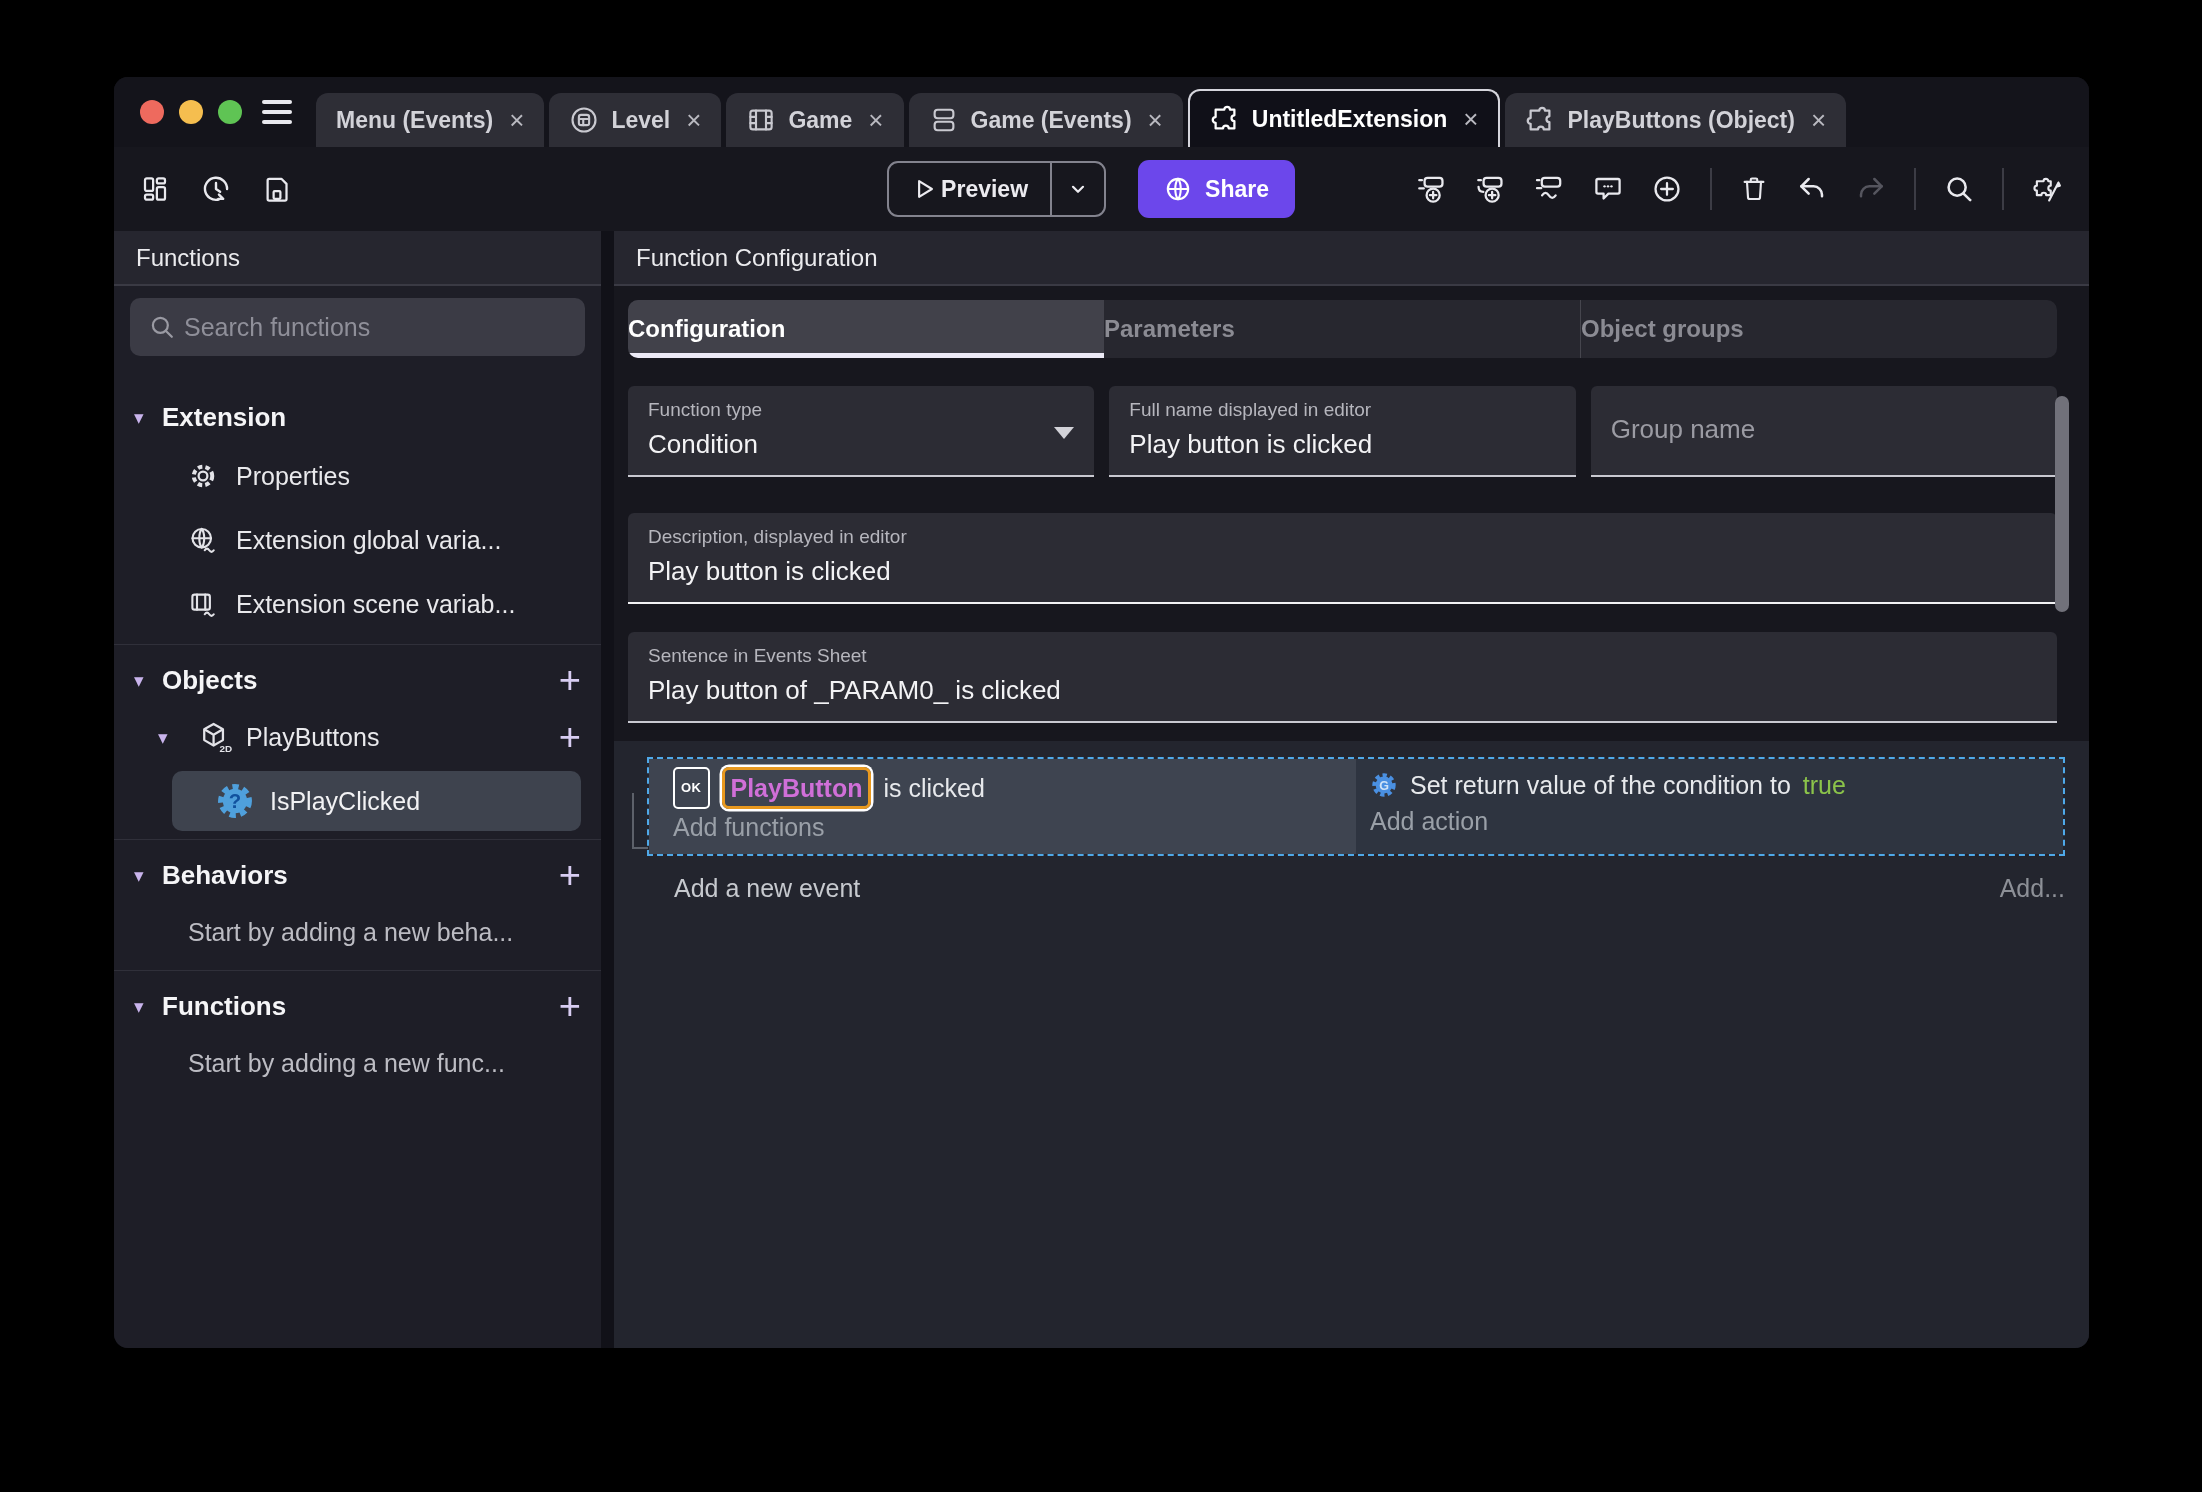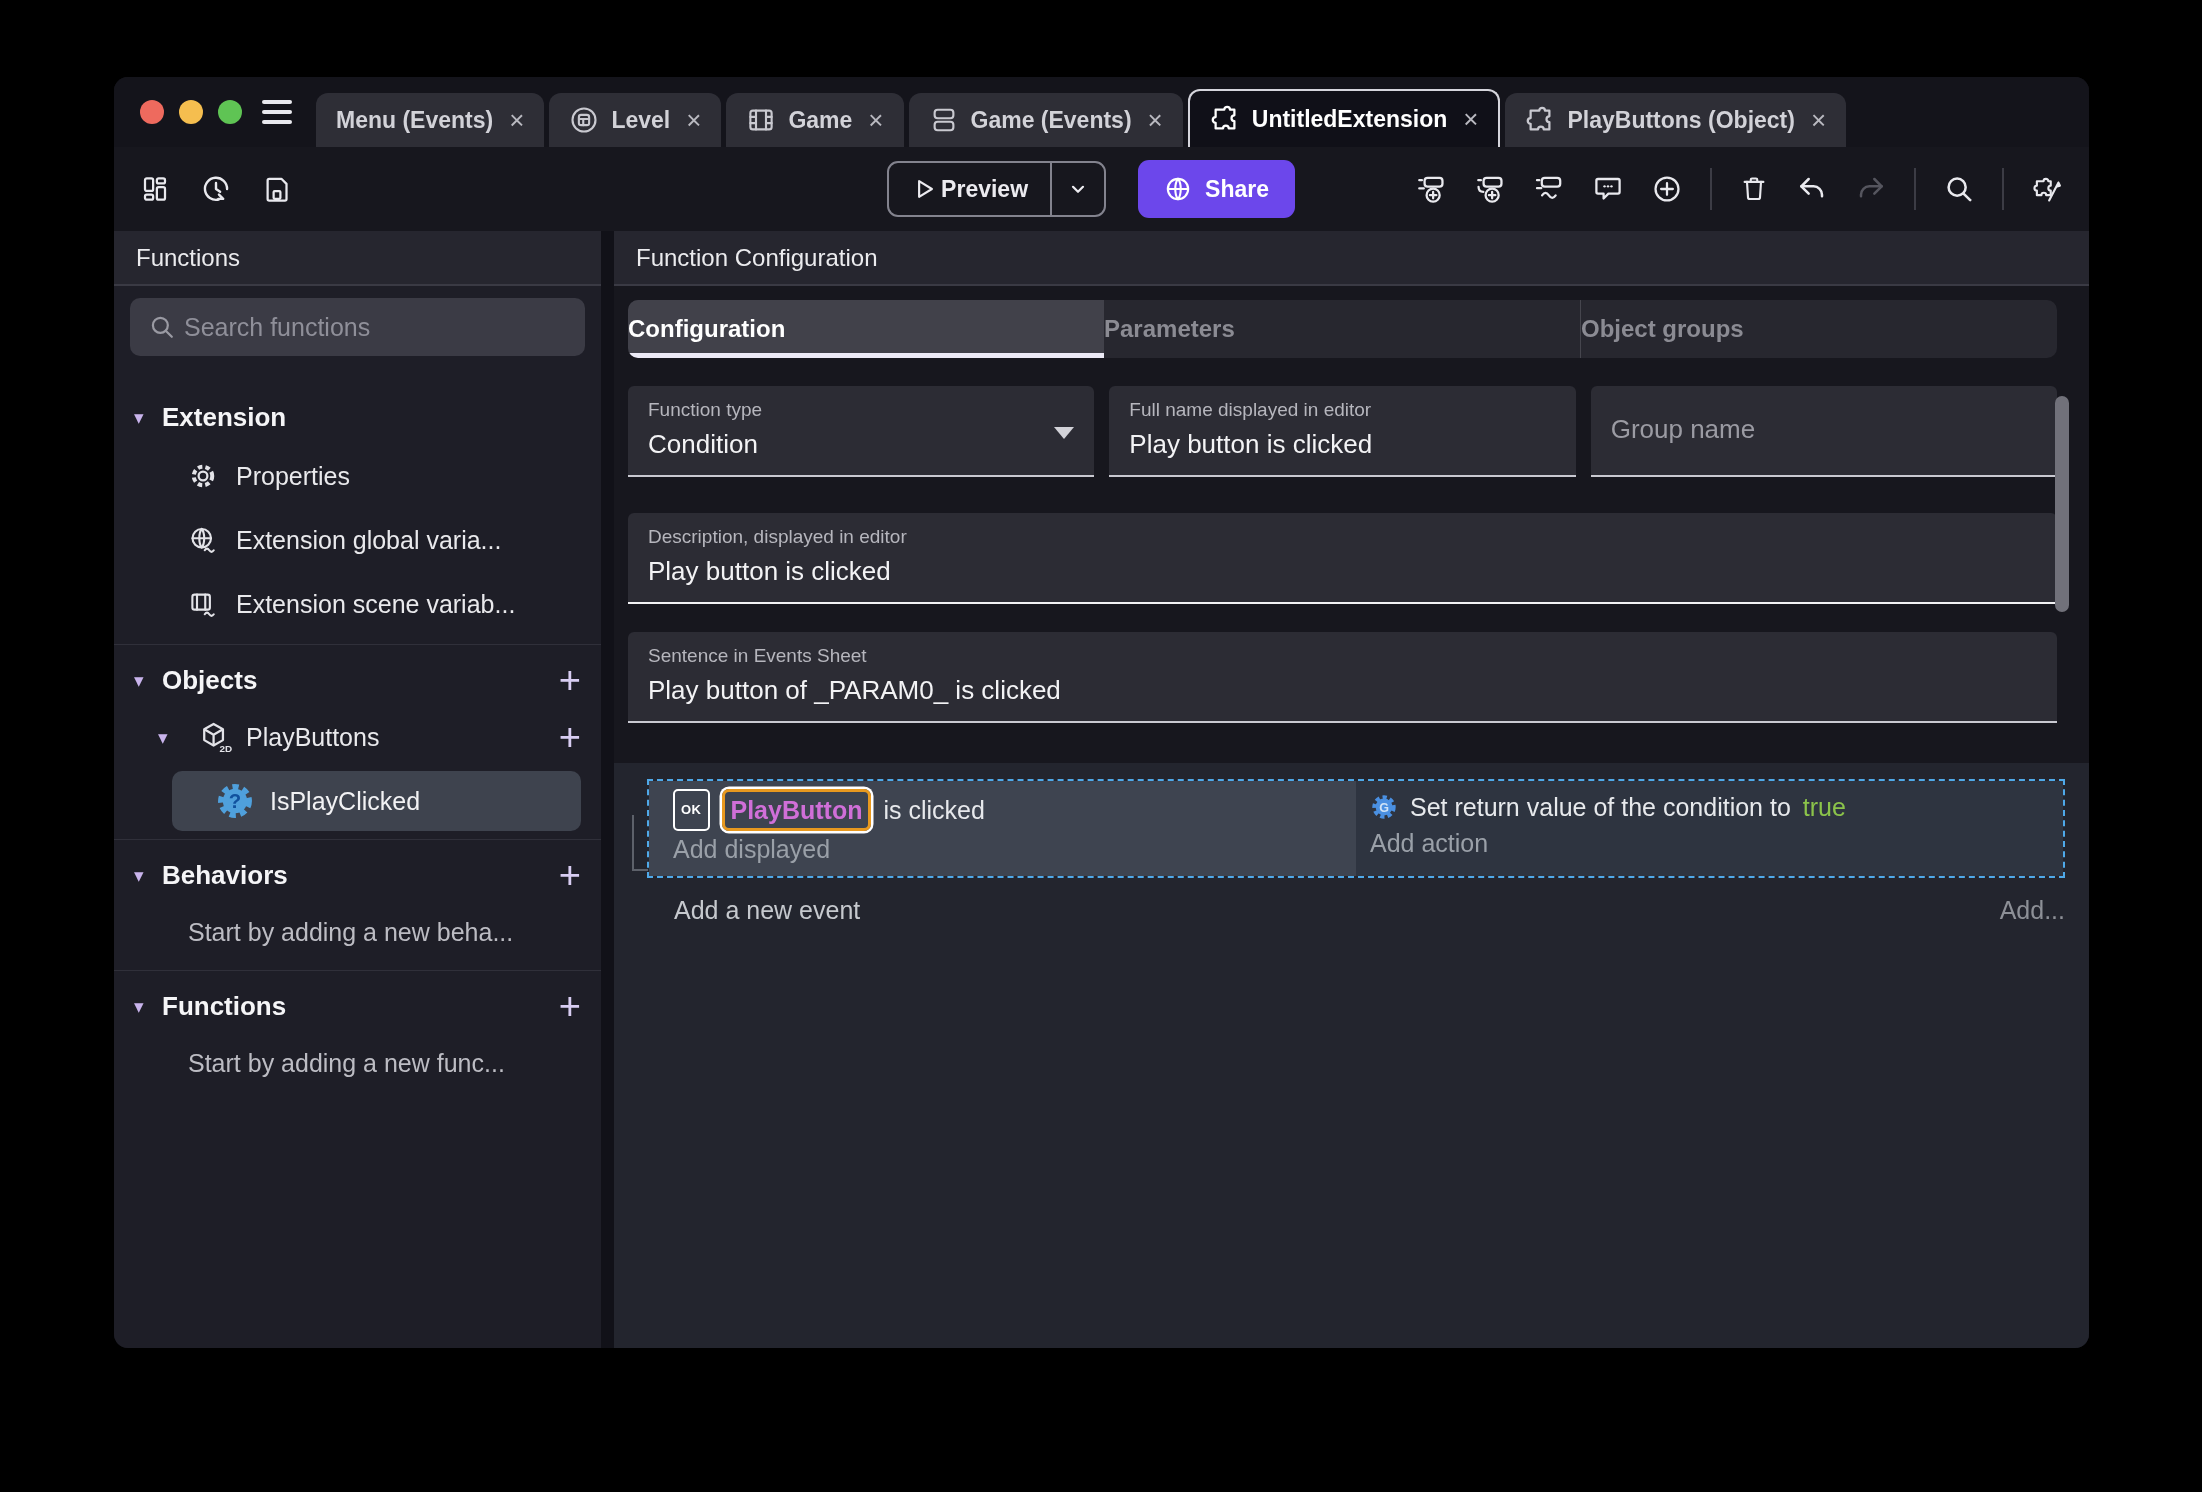--- a/index.html
+++ b/index.html
@@ -101,21 +101,21 @@
   .f-select .fvalue { font-size:26px; color:#f3f3f5; }
   .f-caret { position:absolute; right:20px; top:50%; margin-top:-4px; width:0; height:0;
              border-left:10px solid transparent; border-right:10px solid transparent;
              border-top:12px solid #d2d2d8; }
   .f-center { display:flex; align-items:center; }
   .f-wide { margin:36px 32px 0 14px; }
   .f-bright { border-bottom-color:#f2f2f4; }
   .f-wide2 { margin:28px 32px 0 14px; }
 
   
-  .events { margin-top:40px; flex:1; background:#23252e; position:relative; padding-top:16px; min-height:0; }
+  .events { margin-top:18px; flex:1; background:#23252e; position:relative; padding-top:16px; min-height:0; }
   .event-row { margin:0 24px 0 33px; display:flex; border:2px dashed; cursor:pointer; }
   .cond-col { width:50%; background:#3E4450; padding:8px 10px 12px 24px; }
   .act-col { flex:1; background:#2E3440; padding:8px 18px 12px 14px; }
   .ev-line { display:flex; align-items:center; gap:12px; font-size:25px; color:#e7e9ec; line-height:36px; }
   .ok-badge { display:inline-block; border:2.5px solid #fff; border-radius:5px; color:#fff;
               font-size:13px; font-weight:700; padding:1px 6px; letter-spacing:0.5px; }
   .obj-chip { font-weight:700; font-size:25px; border:3px solid; border-radius:7px; padding:0 6px;
               box-shadow:0 0 0 2.5px #ffffff; cursor:pointer; }
   .add-sub { font-size:25px; color:#9aa0a8; margin-top:4px; cursor:pointer; }
   .true-val { font-weight:400; }
@@ -508,21 +508,21 @@
           <div class="events">
             <div class="bracket"></div>
 
             <div class="event-row" style="border-color:#4FA9E9;">
               <div class="cond-col">
                 <div class="ev-line">
                   <span class="ok-badge">OK</span>
                   <span class="obj-chip" style="color:#D06FD8; border-color:#E8991F;">PlayButton</span>
                   <span>is clicked</span>
                 </div>
-                <div class="add-sub">Add displayed</div>
+                <div class="add-sub">Add functions</div>
               </div>
               <div class="act-col">
                 <div class="ev-line">
                   <span class="gearwrap">
                     <svg width="28" height="28" viewBox="0 0 28 28">
                       <circle cx="14" cy="14" r="9.4" fill="none" stroke="#4A90E2" stroke-width="4.6" stroke-dasharray="4.1 3"></circle>
                       <circle cx="14" cy="14" r="8.4" fill="#4A90E2"></circle>
                       <text x="14" y="18.6" text-anchor="middle" font-size="12.5" font-weight="bold" fill="#cfe3f7">G</text>
                     </svg>
                   </span>

